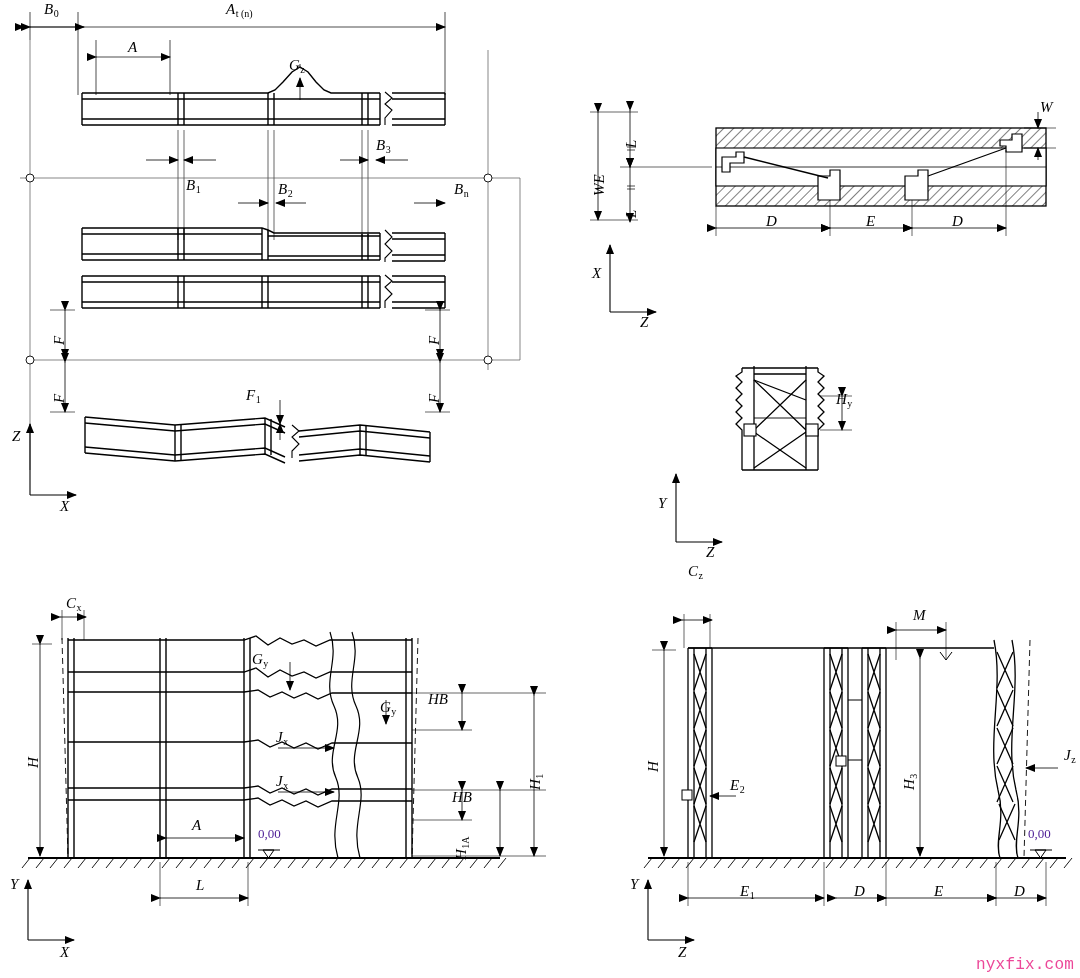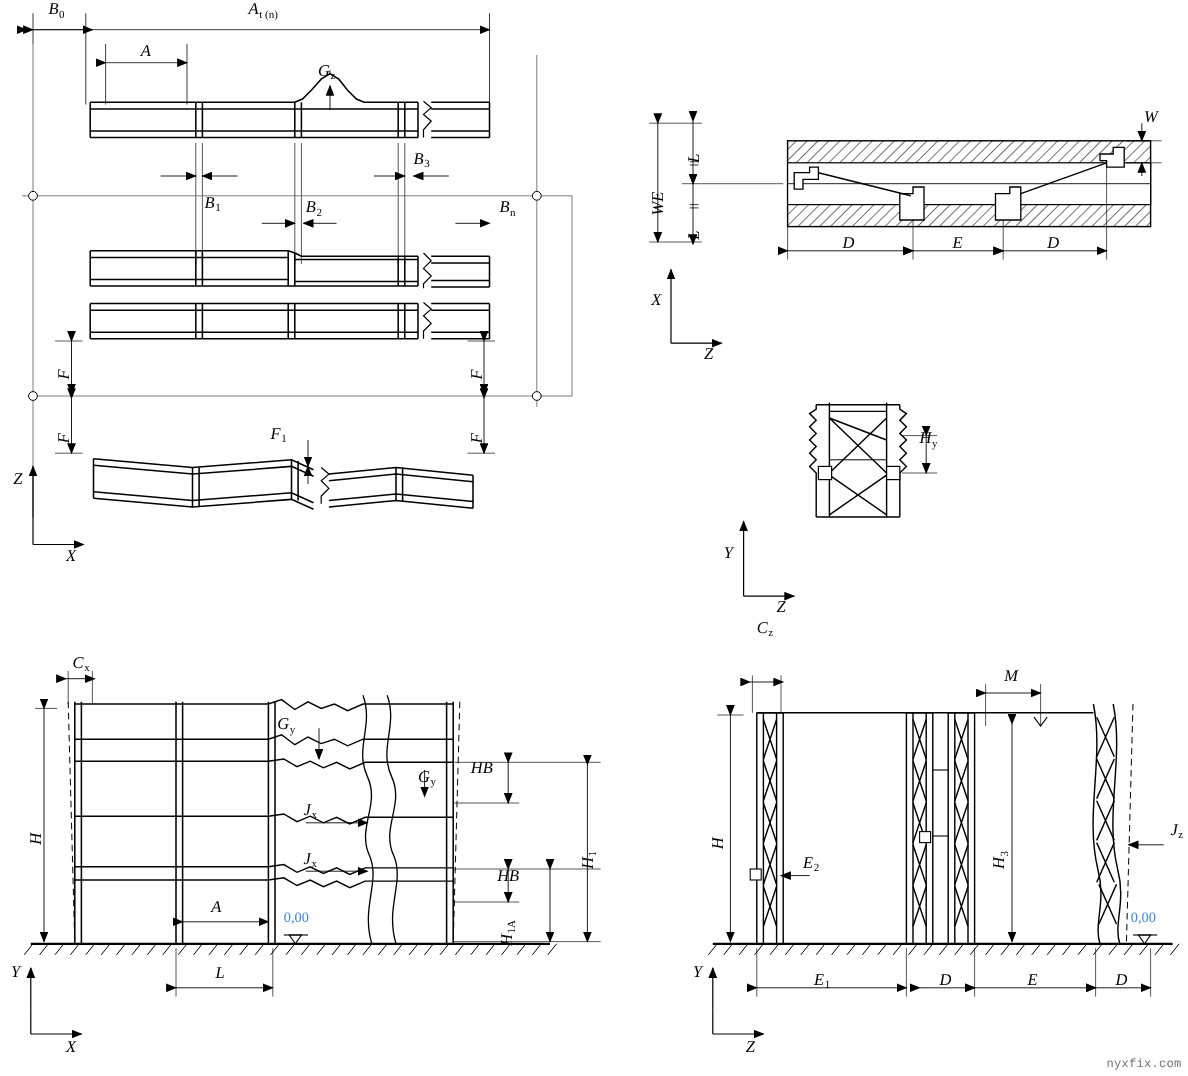--- a/index.html
+++ b/index.html
@@ -30,33 +30,33 @@
     font-family:"Liberation Serif", serif;
     font-style:italic;
     font-size:15px;
     color:#000;
   }
   .zero{
     position:absolute;
     font-family:"Liberation Serif", serif;
     font-style:normal;
     font-size:13px;
-    color:#3b82f6;
+    color:#4c1d95;
     white-space:nowrap;
   }
   .vert{
     transform:rotate(-90deg);
     transform-origin:left top;
   }
   .watermark{
     position:absolute;
     right:6px;bottom:4px;
     font-family:"Liberation Mono", monospace;
-    font-size:11px;
-    color:#737373;
+    font-size:16px;
+    color:#ec4899;
     letter-spacing:0.2px;
   }
 </style>
 </head>
 <body>
 
 <div id="stage">
 
 <svg class="diagram" viewBox="0 0 1080 978">
   <defs>

